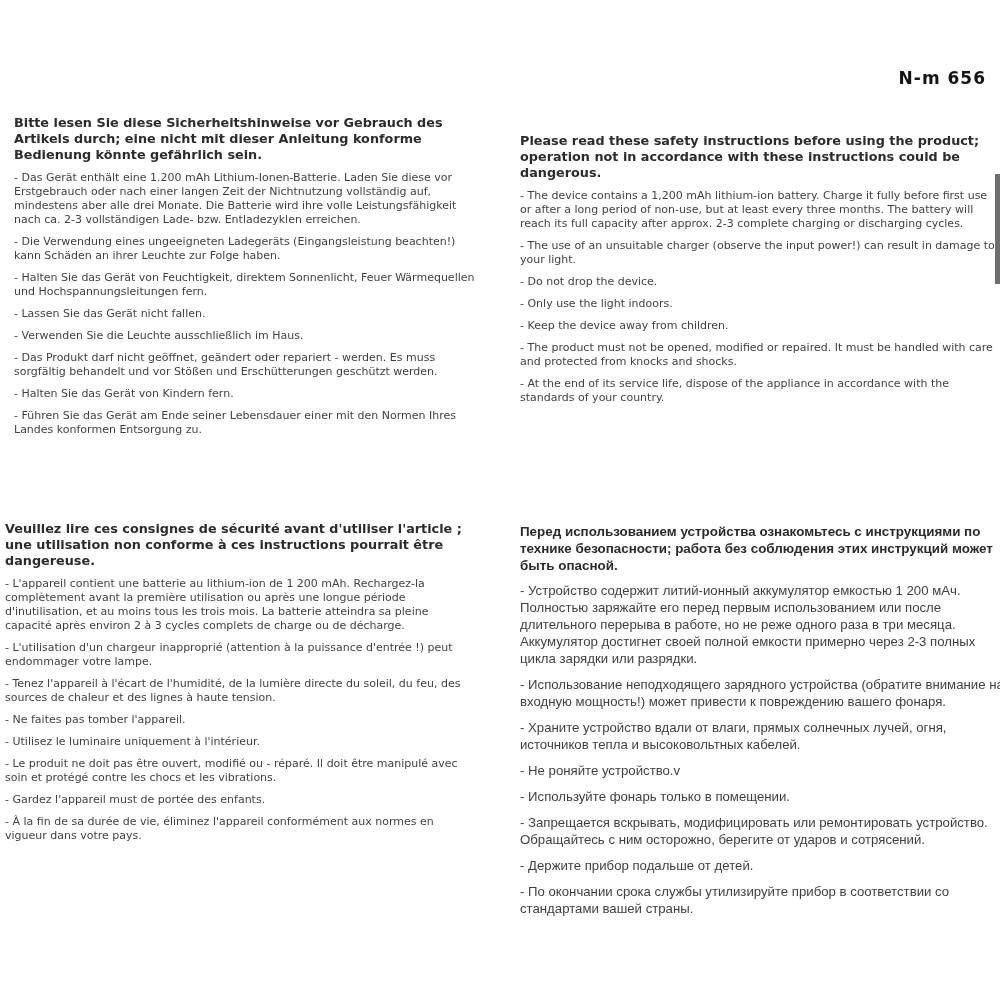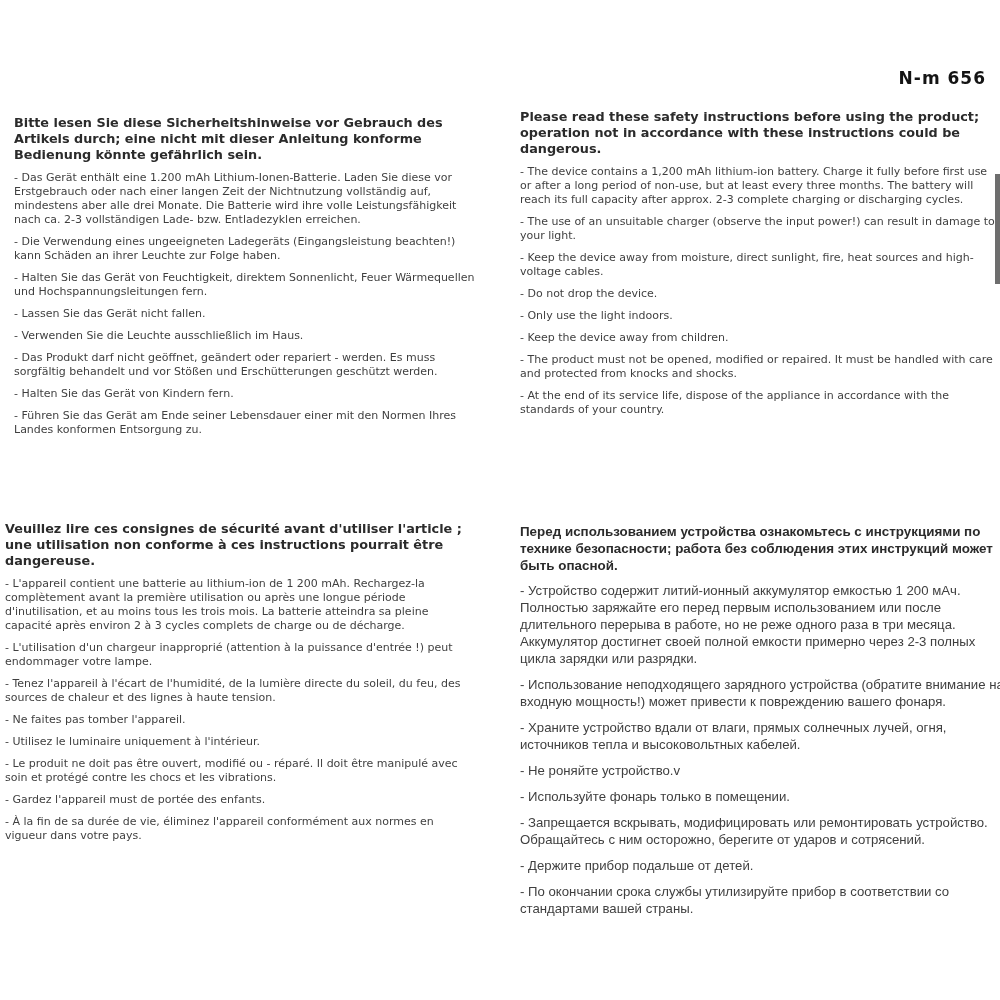--- a/index.html
+++ b/index.html
@@ -23,21 +23,21 @@
     font-size: 17px;
     font-weight: bold;
     color: #141414;
     letter-spacing: 1px;
     font-family: "DejaVu Sans", sans-serif;
   }
   .section {
     position: absolute;
   }
   .sec-de { left: 14px;   top: 115px; width: 466px; }
-  .sec-en { left: 520px; top: 109px; width: 478px; }
+  .sec-en { left: 520px; top: 133px; width: 478px; }
   .sec-fr { left: 5px;   top: 521px; width: 466px; }
   .sec-ru { left: 520px; top: 523px; width: 492px; }
   .heading {
     font-weight: bold;
     font-size: 12.8px;
     line-height: 16.2px;
     color: #2b2b2b;
     margin: 0 0 7px 0;
   }
   .bullet {
@@ -76,21 +76,20 @@
     <p class="bullet">- Verwenden Sie die Leuchte ausschließlich im Haus.</p>
     <p class="bullet">- Das Produkt darf nicht geöffnet, geändert oder repariert - werden. Es muss sorgfältig behandelt und vor Stößen und Erschütterungen geschützt werden.</p>
     <p class="bullet">- Halten Sie das Gerät von Kindern fern.</p>
     <p class="bullet">- Führen Sie das Gerät am Ende seiner Lebensdauer einer mit den Normen Ihres Landes konformen Entsorgung zu.</p>
   </div>
 
   <div class="section sec-en">
     <div class="heading">Please read these safety instructions before using the product; operation not in accordance with these instructions could be dangerous.</div>
     <p class="bullet">- The device contains a 1,200 mAh lithium-ion battery. Charge it fully before first use or after a long period of non-use, but at least every three months. The battery will reach its full capacity after approx. 2-3 complete charging or discharging cycles.</p>
     <p class="bullet">- The use of an unsuitable charger (observe the input power!) can result in damage to your light.</p>
-    <p class="bullet">- Keep the device away from moisture, direct sunlight, fire, heat sources and high-voltage cables.</p>
     <p class="bullet">- Do not drop the device.</p>
     <p class="bullet">- Only use the light indoors.</p>
     <p class="bullet">- Keep the device away from children.</p>
     <p class="bullet">- The product must not be opened, modified or repaired. It must be handled with care and protected from knocks and shocks.</p>
     <p class="bullet">- At the end of its service life, dispose of the appliance in accordance with the standards of your country.</p>
   </div>
 
   <div class="section sec-fr">
     <div class="heading">Veuillez lire ces consignes de sécurité avant d'utiliser l'article ; une utilisation non conforme à ces instructions pourrait être dangereuse.</div>
     <p class="bullet">- L'appareil contient une batterie au lithium-ion de 1 200 mAh. Rechargez-la complètement avant la première utilisation ou après une longue période d'inutilisation, et au moins tous les trois mois. La batterie atteindra sa pleine capacité après environ 2 à 3 cycles complets de charge ou de décharge.</p>

